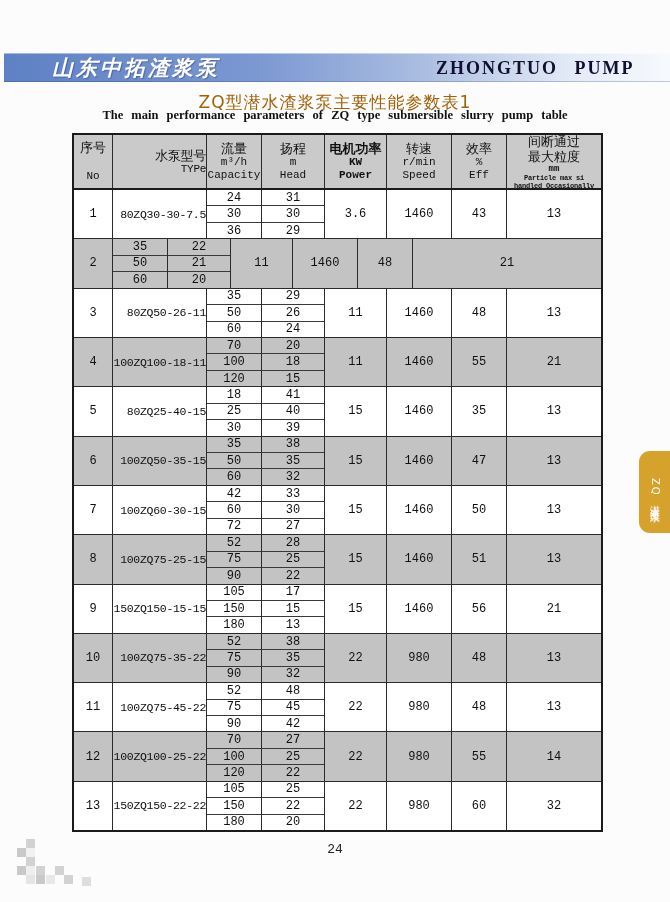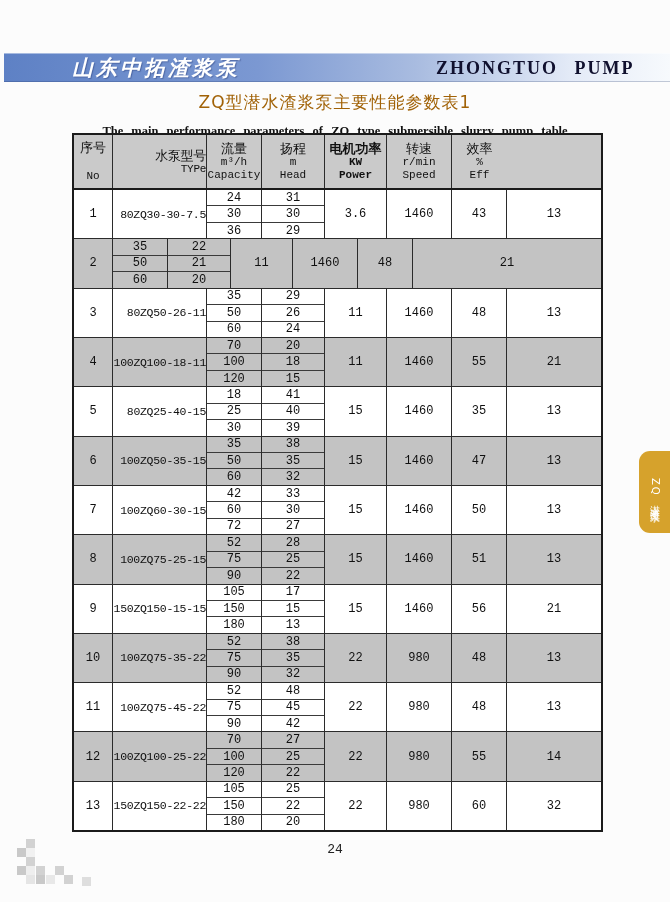--- a/index.html
+++ b/index.html
@@ -3,30 +3,30 @@
 <meta charset="utf-8">
 <style>
   html,body{margin:0;padding:0;}
   body{width:670px;height:902px;background:#ffffff;}
   .page{position:relative;width:670px;height:902px;background:#fcfcfc;font-family:"DejaVu Sans",sans-serif;overflow:hidden;}
 
   
   .banner{position:absolute;left:4px;top:53px;width:666px;height:29px;
     background:linear-gradient(90deg,#5e81c5 0%,#7b98d2 38%,#a9bce0 62%,#e3eaf7 85%,#f7fafd 100%);
     box-shadow:inset 0 1px 0 rgba(255,255,255,.45), inset 0 -1px 0 rgba(30,50,100,.25);}
-  .logo{position:absolute;left:68px;top:1px;color:#ffffff;font-family:"DejaVu Serif",serif;
+  .logo{position:absolute;left:48px;top:1px;color:#ffffff;font-family:"DejaVu Serif",serif;
     font-style:italic;font-weight:bold;font-size:21px;letter-spacing:3px;line-height:28px;
     text-shadow:1px 1px 1px rgba(40,60,120,.45);}
   .brand{position:absolute;left:432px;top:4px;color:#10102e;font-family:"Liberation Serif",serif;
     font-weight:bold;font-size:18px;letter-spacing:2px;word-spacing:10px;line-height:22px;}
 
   
   .title-zh{position:absolute;top:91px;left:0;width:100%;text-align:center;font-size:17px;
     color:#a16207;letter-spacing:1px;}
-  .title-en{position:absolute;top:124px;left:0;width:100%;text-align:center;
+  .title-en{position:absolute;top:108px;left:0;width:100%;text-align:center;
     font-family:"Liberation Serif",serif;font-weight:bold;font-size:12.5px;word-spacing:5px;color:#111;}
 
   
   .ptable{position:absolute;left:72px;top:133px;width:531px;height:699px;box-sizing:border-box;
     border:2px solid #1b1b1b;display:flex;flex-direction:column;background:#ffffff;}
   .trow{display:flex;flex:1;min-height:0;}
   .thead{flex:0 0 53px;background:#cacaca;border-bottom:2px solid #1b1b1b;}
   .drow{border-bottom:1px solid #2b2b2b;background:#ffffff;}
   .drow:last-child{border-bottom:none;}
   .drow.gray{background:#c3c3c3;}
@@ -101,20 +101,27 @@
         <div class="cell col-speed">
           <div class="h-zh">转速</div>
           <div class="h-en">r/min</div>
           <div class="h-en">Speed</div>
         </div>
         <div class="cell col-eff">
           <div class="h-zh">效率</div>
           <div class="h-en">%</div>
           <div class="h-en">Eff</div>
         </div>
+        <div class="cell col-particle">
+          <div class="h-zh">间断通过</div>
+          <div class="h-zh">最大粒度</div>
+          <div class="h-unit">mm</div>
+          <div class="h-sm">Particle max si</div>
+          <div class="h-sm">handled Occasionally</div>
+        </div>
       </div>
       <div class="trow drow">
         <div class="cell col-no">1</div>
         <div class="cell col-type">80ZQ30-30-7.5</div>
         <div class="cell subcol col-capacity">
           <div class="subcell">24</div>
           <div class="subcell">30</div>
           <div class="subcell">36</div>
         </div>
         <div class="cell subcol col-head">

